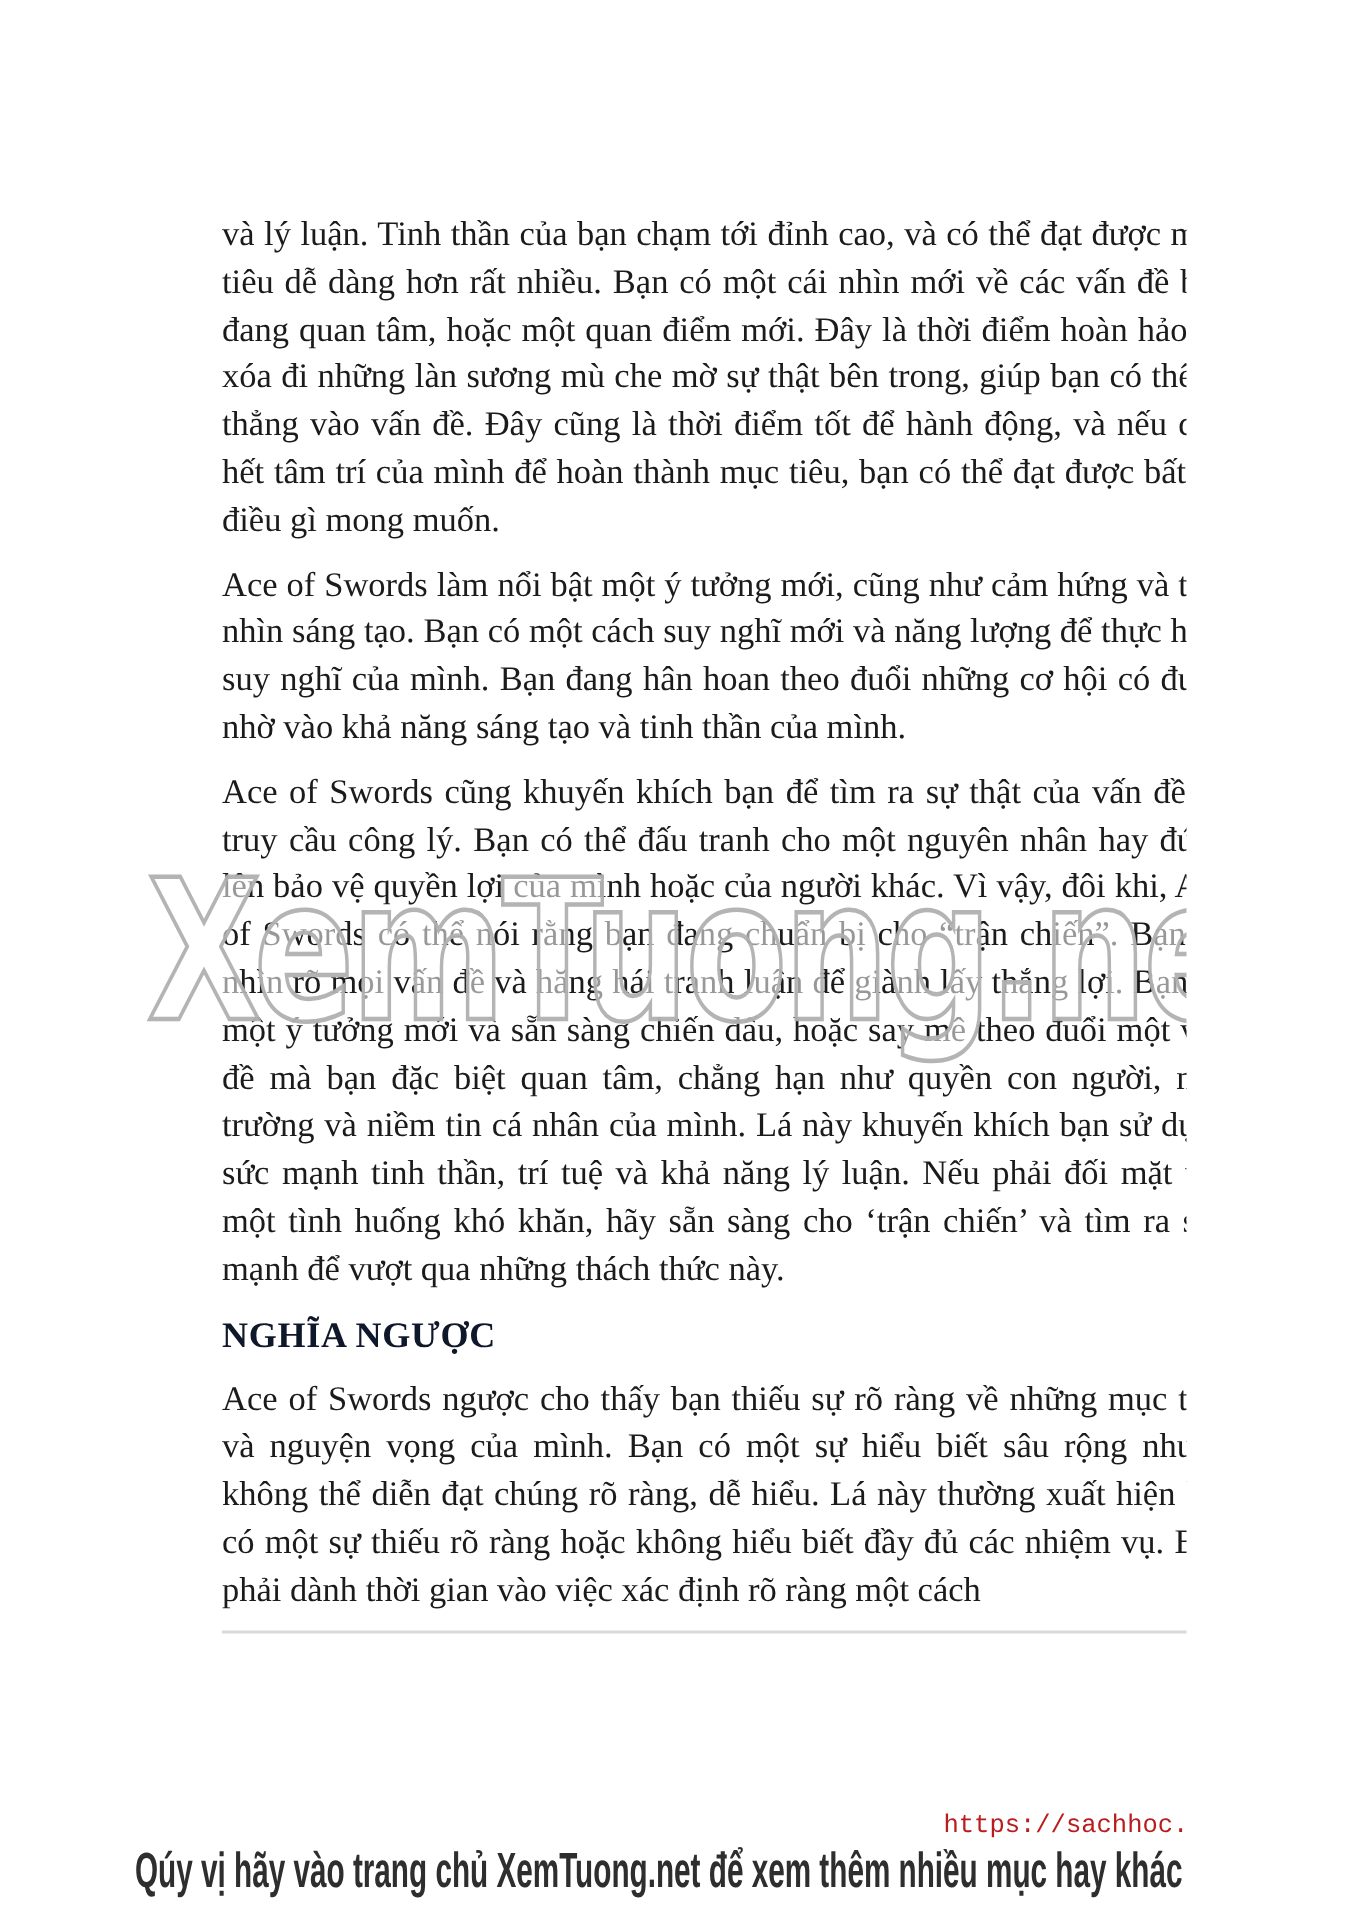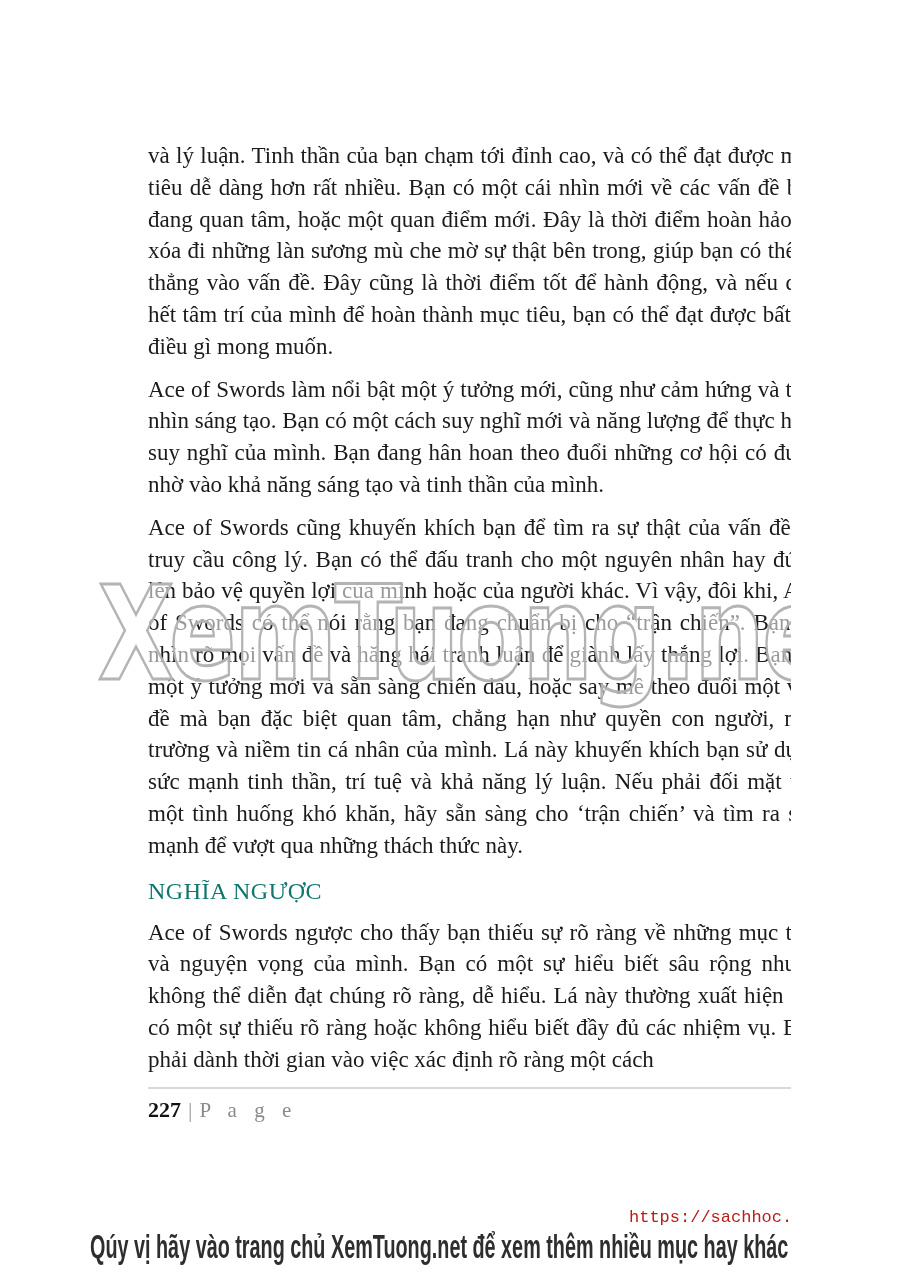--- a/index.html
+++ b/index.html
@@ -26,22 +26,22 @@
   .content p {
     margin: 0 0 11px 0;
     font-size: 23px;
     line-height: 31.8px;
     text-align: justify;
     text-justify: inter-word;
   }
   .content h2 {
     margin: 16px 0 12px 0;
     font-size: 24px;
-    font-weight: normal;
-    color: #0f766e;
+    font-weight: bold;
+    color: #0f172a;
     letter-spacing: 0.5px;
   }
   .footer-rule {
     border: none;
     border-top: 2px solid #d9d9d9;
     margin: 6px 0 0 0;
     width: 100%;
   }
   .footer-line {
     margin-top: 8px;
@@ -110,23 +110,20 @@
 
   <div class="content">
     <p>và lý luận. Tinh thần của bạn chạm tới đỉnh cao, và có thể đạt được mục tiêu dễ dàng hơn rất nhiều. Bạn có một cái nhìn mới về các vấn đề bạn đang quan tâm, hoặc một quan điểm mới. Đây là thời điểm hoàn hảo để xóa đi những làn sương mù che mờ sự thật bên trong, giúp bạn có thể đi thẳng vào vấn đề. Đây cũng là thời điểm tốt để hành động, và nếu dồn hết tâm trí của mình để hoàn thành mục tiêu, bạn có thể đạt được bất cứ điều gì mong muốn.</p>
     <p>Ace of Swords làm nổi bật một ý tưởng mới, cũng như cảm hứng và tầm nhìn sáng tạo. Bạn có một cách suy nghĩ mới và năng lượng để thực hiện suy nghĩ của mình. Bạn đang hân hoan theo đuổi những cơ hội có được nhờ vào khả năng sáng tạo và tinh thần của mình.</p>
     <p>Ace of Swords cũng khuyến khích bạn để tìm ra sự thật của vấn đề và truy cầu công lý. Bạn có thể đấu tranh cho một nguyên nhân hay đứng lên bảo vệ quyền lợi của mình hoặc của người khác. Vì vậy, đôi khi, Ace of Swords có thể nói rằng bạn đang chuẩn bị cho “trận chiến”. Bạn đã nhìn rõ mọi vấn đề và hăng hái tranh luận để giành lấy thắng lợi. Bạn có một ý tưởng mới và sẵn sàng chiến đấu, hoặc say mê theo đuổi một vấn đề mà bạn đặc biệt quan tâm, chẳng hạn như quyền con người, môi trường và niềm tin cá nhân của mình. Lá này khuyến khích bạn sử dụng sức mạnh tinh thần, trí tuệ và khả năng lý luận. Nếu phải đối mặt với một tình huống khó khăn, hãy sẵn sàng cho ‘trận chiến’ và tìm ra sức mạnh để vượt qua những thách thức này.</p>
     <h2>NGHĨA NGƯỢC</h2>
     <p>Ace of Swords ngược cho thấy bạn thiếu sự rõ ràng về những mục tiêu và nguyện vọng của mình. Bạn có một sự hiểu biết sâu rộng nhưng không thể diễn đạt chúng rõ ràng, dễ hiểu. Lá này thường xuất hiện khi có một sự thiếu rõ ràng hoặc không hiểu biết đầy đủ các nhiệm vụ. Bạn phải dành thời gian vào việc xác định rõ ràng một cách</p>
 
     <hr class="footer-rule">
 
-    <div class="footer-line">
-      <span class="page-number">227</span><span class="footer-sep">|</span><span class="page-label">P a g e</span>
-    </div>
   </div>
 
   <div class="watermark">XemTuong.net</div>
 
   <a class="sachhoc-link">https://sachhoc.com</a>
 
   <div class="promo-banner">Qúy vị hãy vào trang chủ XemTuong.net để xem thêm nhiều mục hay khác</div>
 
 </div>
 

